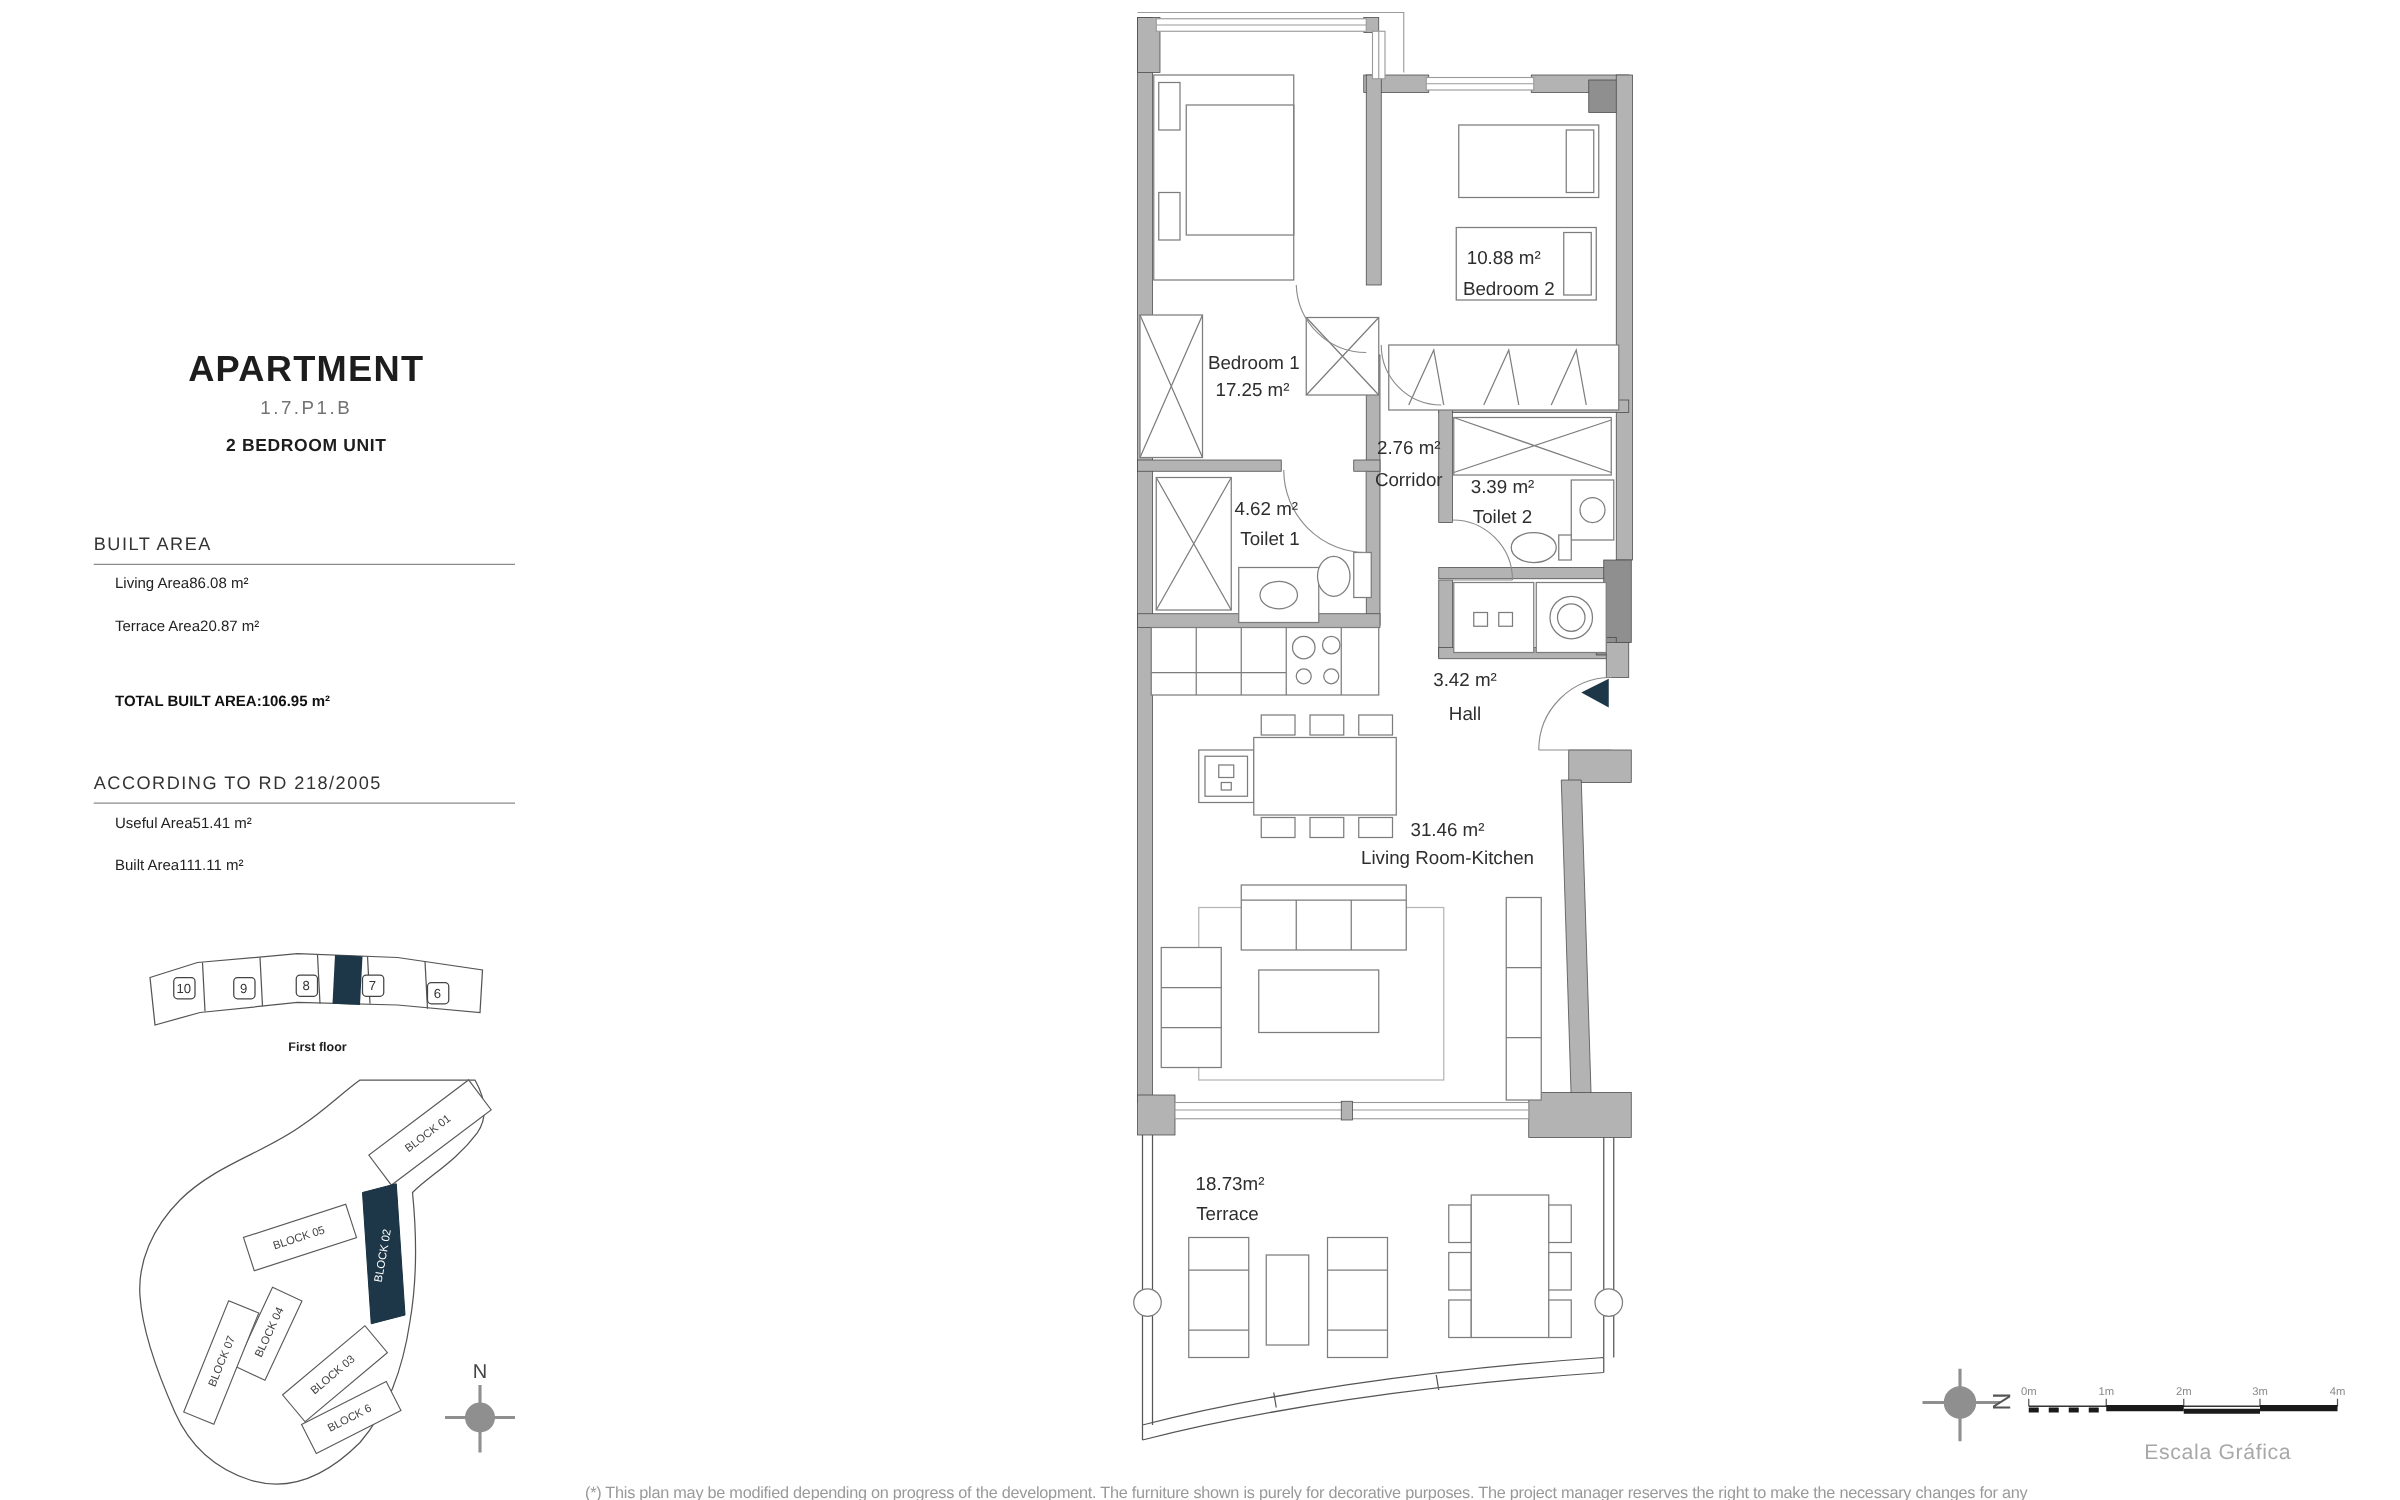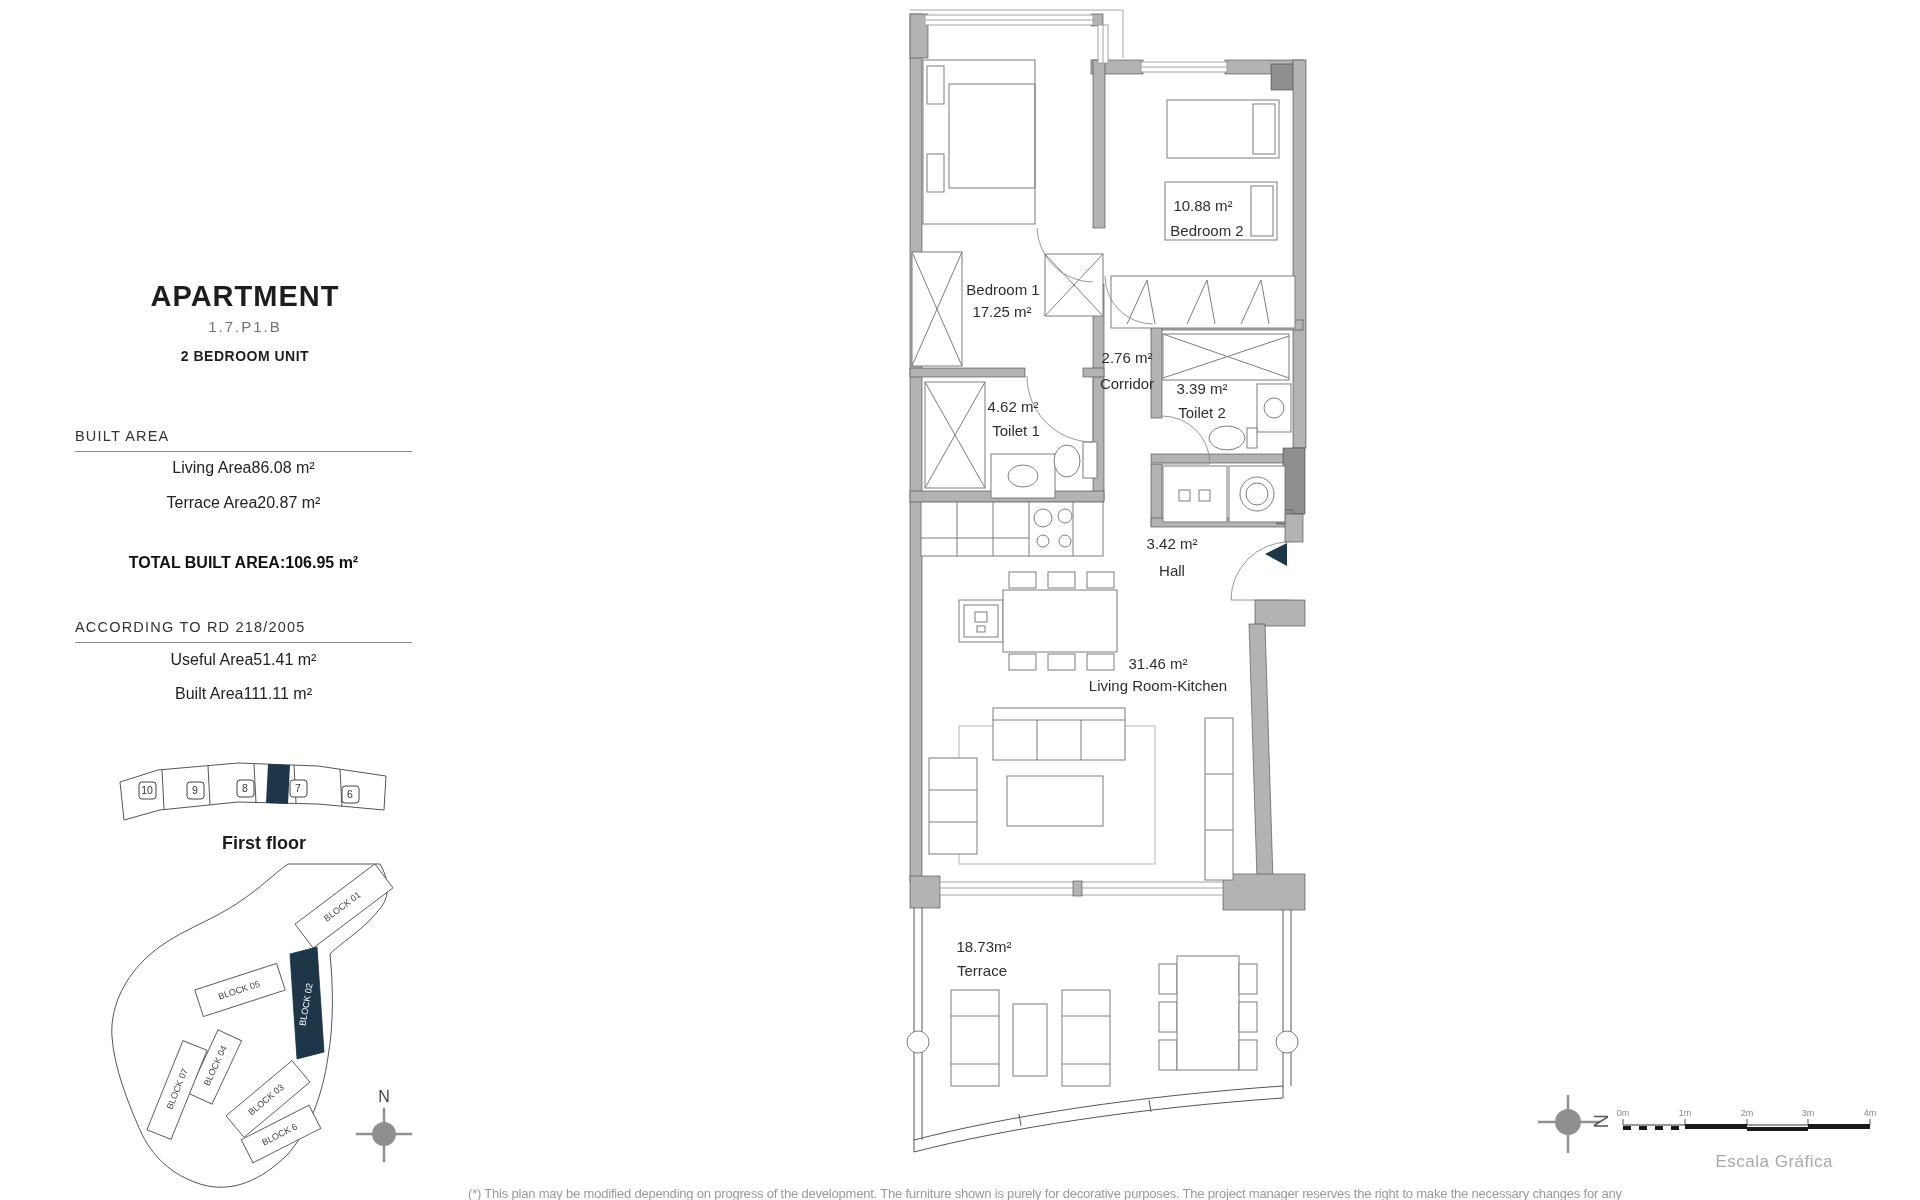--- a/index.html
+++ b/index.html
@@ -7,25 +7,25 @@
               font-family:"Liberation Sans", sans-serif; color:#2b2b2b; }
   .abs { position:absolute; }
   
   #title-block { left:85px; top:240px; width:320px; text-align:center;margin-top:40px; }
   #title-block .t1 { font-size:29px; font-weight:700; letter-spacing:1px; color:#1d1d1d; }
   #title-block .t2 { font-size:29px; font-weight:400; letter-spacing:3px; margin-top:5px; color:#2b2b2b; }
   #title-block .t3 { font-size:15px; font-weight:400; letter-spacing:2px; margin-top:5px; color:#737373; }
   #title-block .t4 { font-size:14px; font-weight:700; letter-spacing:.5px; margin-top:13px; color:#1d1d1d; }
   .sec-header { left:75px; width:337px; font-size:14.5px; letter-spacing:1.2px; color:#333;
                 padding-bottom:7px; border-bottom:1px solid #8a8a8a; }
-  .row { left:75px; width:337px; display:flex; justify-content:center;
-         font-size:16px; color:#222; }
+  .row { left:92px; width:337px; display:flex; justify-content:flex-start;
+         font-size:12px; color:#222; }
   .row.bold { font-weight:700; color:#111; }
-  #floor-caption { left:128px; top:833px; width:272px; text-align:center;
-                   font-size:18px; font-weight:700; color:#1d1d1d; }
+  #floor-caption { left:118px; top:833px; width:272px; text-align:center;
+                   font-size:10px; font-weight:700; color:#1d1d1d; }
   
   .wall  { fill:#b3b3b3; stroke:#454545; stroke-width:.6; }
   .walld { fill:#8f8f8f; stroke:#454545; stroke-width:.6; }
   .win   { fill:#ffffff; stroke:#9a9a9a; stroke-width:.9; }
   .winl  { stroke:#9a9a9a; stroke-width:.9; fill:none; }
   .fur   { fill:#ffffff; stroke:#7d7d7d; stroke-width:1; }
   .furl  { fill:none; stroke:#7d7d7d; stroke-width:1; }
   .thinl { fill:none; stroke:#555; stroke-width:1; }
   .rug   { fill:none; stroke:#b5b5b5; stroke-width:1; }
   .arc   { fill:none; stroke:#8b8b8b; stroke-width:.9; }

